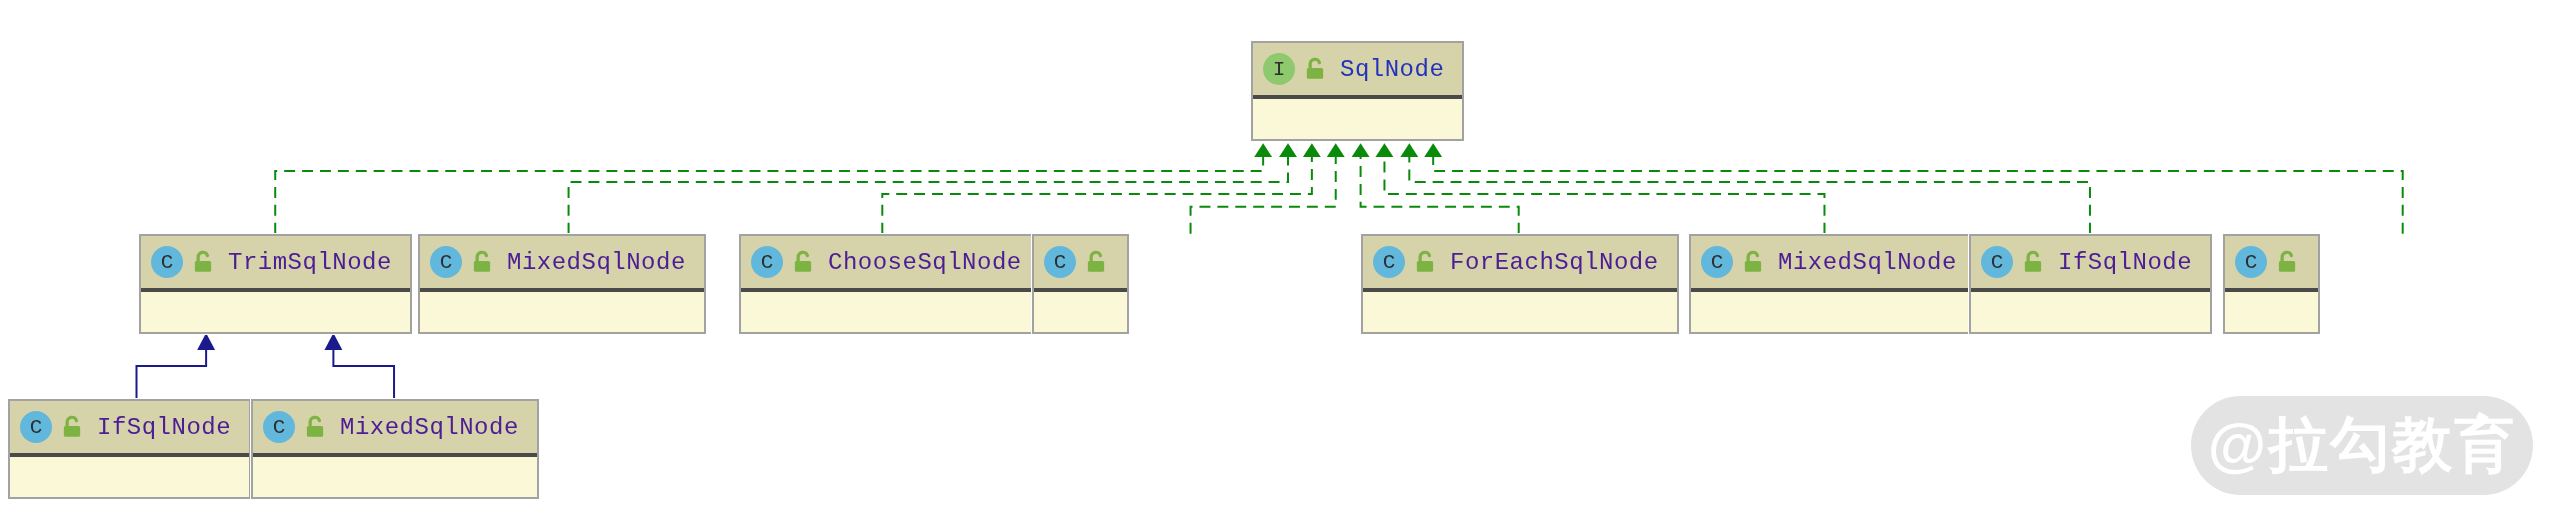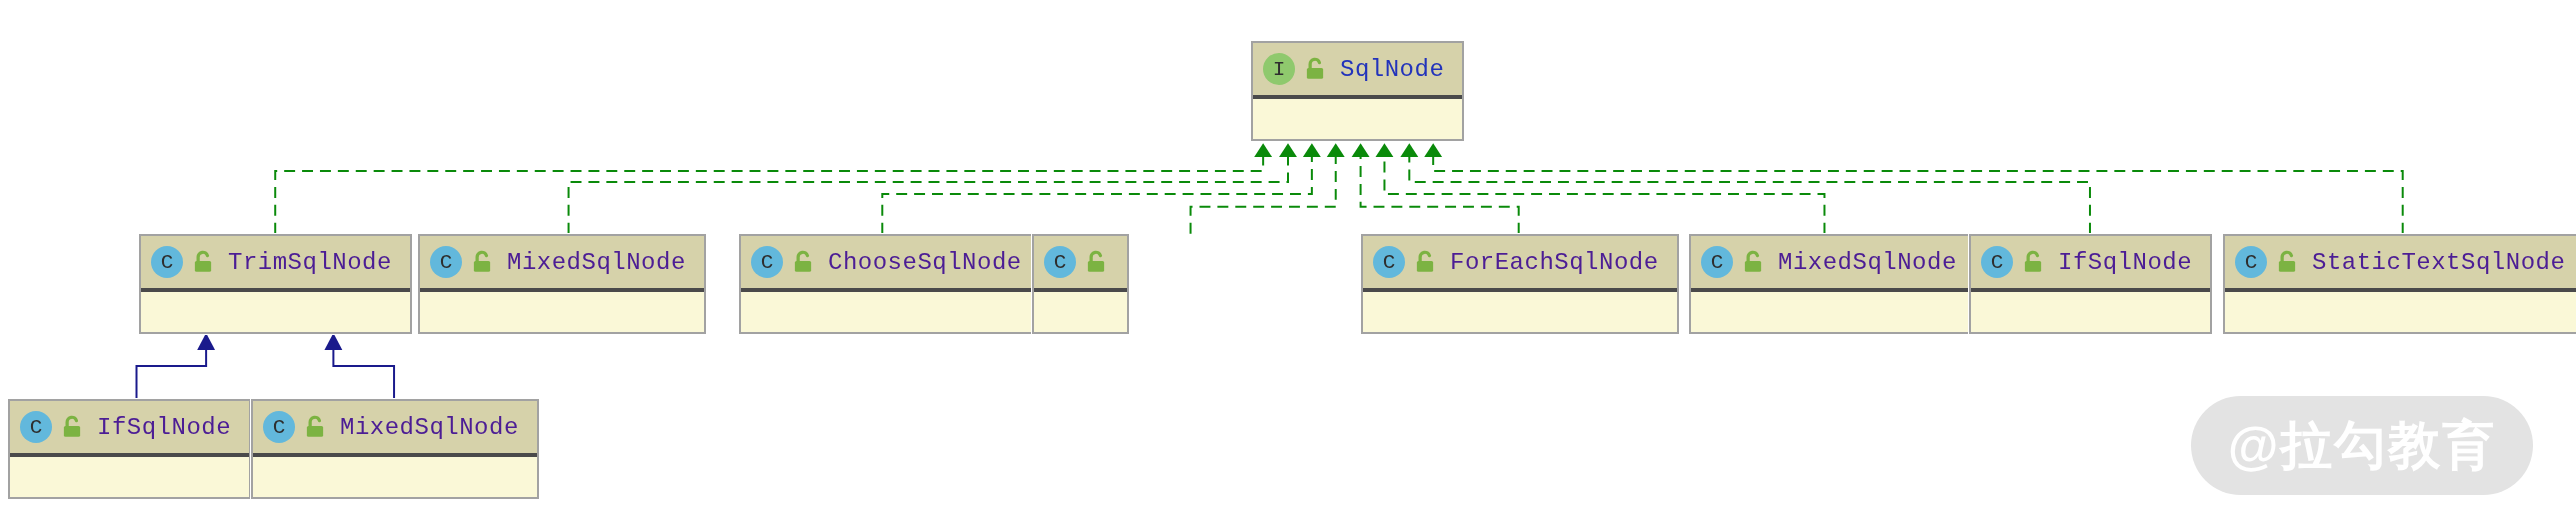--- a/index.html
+++ b/index.html
@@ -16,21 +16,21 @@
          font:400 21px "Liberation Mono","DejaVu Sans Mono",monospace;color:#2e2e2e;}
   .badge.kind-class{background:#62b8dc;}
   .badge.kind-interface{background:#8fc96d;}
   .lock{margin-left:7px;flex:0 0 auto;}
   .uml-title{margin-left:12px;font-size:24px;letter-spacing:0.5px;color:#4c1d95;}
   .uml-node.kind-interface .uml-title{color:#2233bb;}
   #watermark{position:absolute;z-index:3;left:2191px;top:396px;width:342px;height:99px;
              background:#e3e3e3;border-radius:50px;display:flex;align-items:center;
              justify-content:center;}
   #watermark span{font-family:"Liberation Sans","DejaVu Sans",sans-serif;font-weight:bold;
-             font-size:52px;color:#ffffff;letter-spacing:2px;}
+             font-size:60px;color:#ffffff;letter-spacing:2px;}
 </style>
 </head>
 <body>
 
 <div id="stage">
   <svg id="edges" width="2576" height="531" viewBox="0 0 2590 534">
       <path d="M 276.5 235 V 172 H 1270 V 158" fill="none" stroke="#0a8a0a" stroke-width="2" stroke-dasharray="11 7"></path>
       <path d="M 1270 144 L 1261 158 L 1279 158 Z" fill="#0a8a0a"></path>
       <path d="M 571.5 235 V 183 H 1295 V 158" fill="none" stroke="#0a8a0a" stroke-width="2" stroke-dasharray="11 7"></path>
       <path d="M 1295 144 L 1286 158 L 1304 158 Z" fill="#0a8a0a"></path>
@@ -141,21 +141,20 @@
     </div>
     <div class="uml-body"></div>
   </div>
     <div class="uml-node kind-class" style="left: 2223px; top: 234px;">
     <div class="uml-header">
       <span class="badge kind-class">C</span>
       <svg class="lock" width="26" height="26" viewBox="0 0 24 24">
         <path d="M7.5 11 V7.5 a4.4 4.4 0 0 1 8.6-1.4" fill="none" stroke="#7cb342" stroke-width="3" stroke-linecap="round"></path>
         <rect x="4.5" y="11" width="15" height="10" rx="1.5" fill="#7cb342"></rect>
       </svg>
-      <span class="uml-title">StaticTextSqlNode</span>
     </div>
     <div class="uml-body"></div>
   </div>
     <div class="uml-node kind-class" style="left: 8px; top: 399px;">
     <div class="uml-header">
       <span class="badge kind-class">C</span>
       <svg class="lock" width="26" height="26" viewBox="0 0 24 24">
         <path d="M7.5 11 V7.5 a4.4 4.4 0 0 1 8.6-1.4" fill="none" stroke="#7cb342" stroke-width="3" stroke-linecap="round"></path>
         <rect x="4.5" y="11" width="15" height="10" rx="1.5" fill="#7cb342"></rect>
       </svg>

